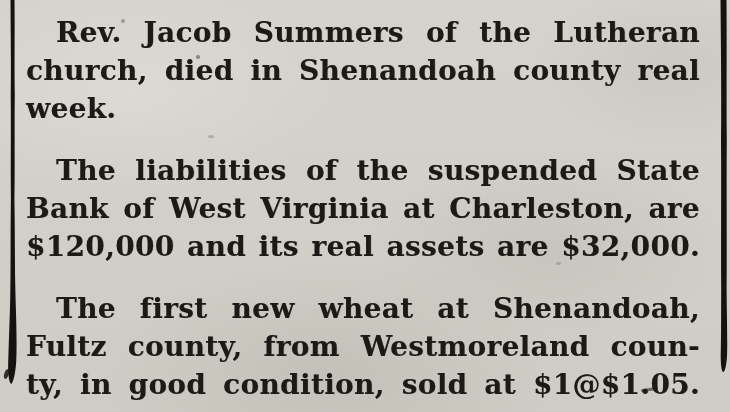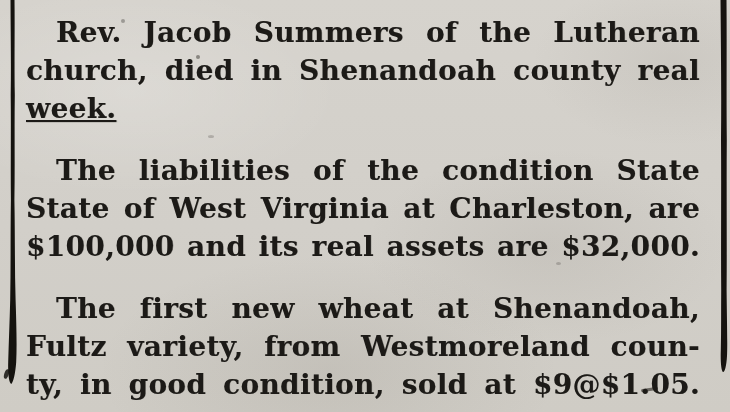--- a/index.html
+++ b/index.html
@@ -41,21 +41,21 @@
     text-shadow: 0.4px 0.4px 0.6px rgba(30,28,24,0.35);
   }
   .para { margin: 4px; }
   .para + .para { margin-top: 24px; }
   .line {
     text-align: justify;
     text-align-last: justify;
     white-space: normal;
   }
   .line.indent { text-indent: 30px; }
-  .line.last-left { text-align-last: left; text-decoration: underline; }
+  .line.last-left { text-align-last: left; }
   .speck {
     position: absolute;
     background: rgba(40,37,32,0.75);
     border-radius: 50%;
   }
   .speck-1 { left: 121px; top: 19px;  width: 4px;  height: 4px;  opacity: 0.45; }
   .speck-2 { left: 196px; top: 55px;  width: 4px;  height: 4px;  opacity: 0.6; }
   .speck-3 { left: 208px; top: 135px; width: 6px;  height: 3px;  opacity: 0.3; }
   .speck-4 {
     left: 641px; top: 388px; width: 17px; height: 3px;
@@ -108,25 +108,25 @@
 
   <div class="article">
 
     <div class="para">
       <div class="line indent">Rev. Jacob Summers of the Lutheran</div>
       <div class="line">church, died in Shenandoah county real</div>
       <div class="line last-left">week.</div>
     </div>
 
     <div class="para">
-      <div class="line indent">The liabilities of the condition State</div>
-      <div class="line">State of West Virginia at Charleston, are</div>
-      <div class="line">$100,000 and its real assets are $32,000.</div>
+      <div class="line indent">The liabilities of the suspended State</div>
+      <div class="line">Bank of West Virginia at Charleston, are</div>
+      <div class="line">$120,000 and its real assets are $32,000.</div>
     </div>
 
     <div class="para">
       <div class="line indent">The first new wheat at Shenandoah,</div>
-      <div class="line">Fultz variety, from Westmoreland coun-</div>
-      <div class="line">ty, in good condition, sold at $9@$1.05.</div>
+      <div class="line">Fultz county, from Westmoreland coun-</div>
+      <div class="line">ty, in good condition, sold at $1@$1.05.</div>
     </div>
 
   </div>
 </div>
 
 </body></html>

